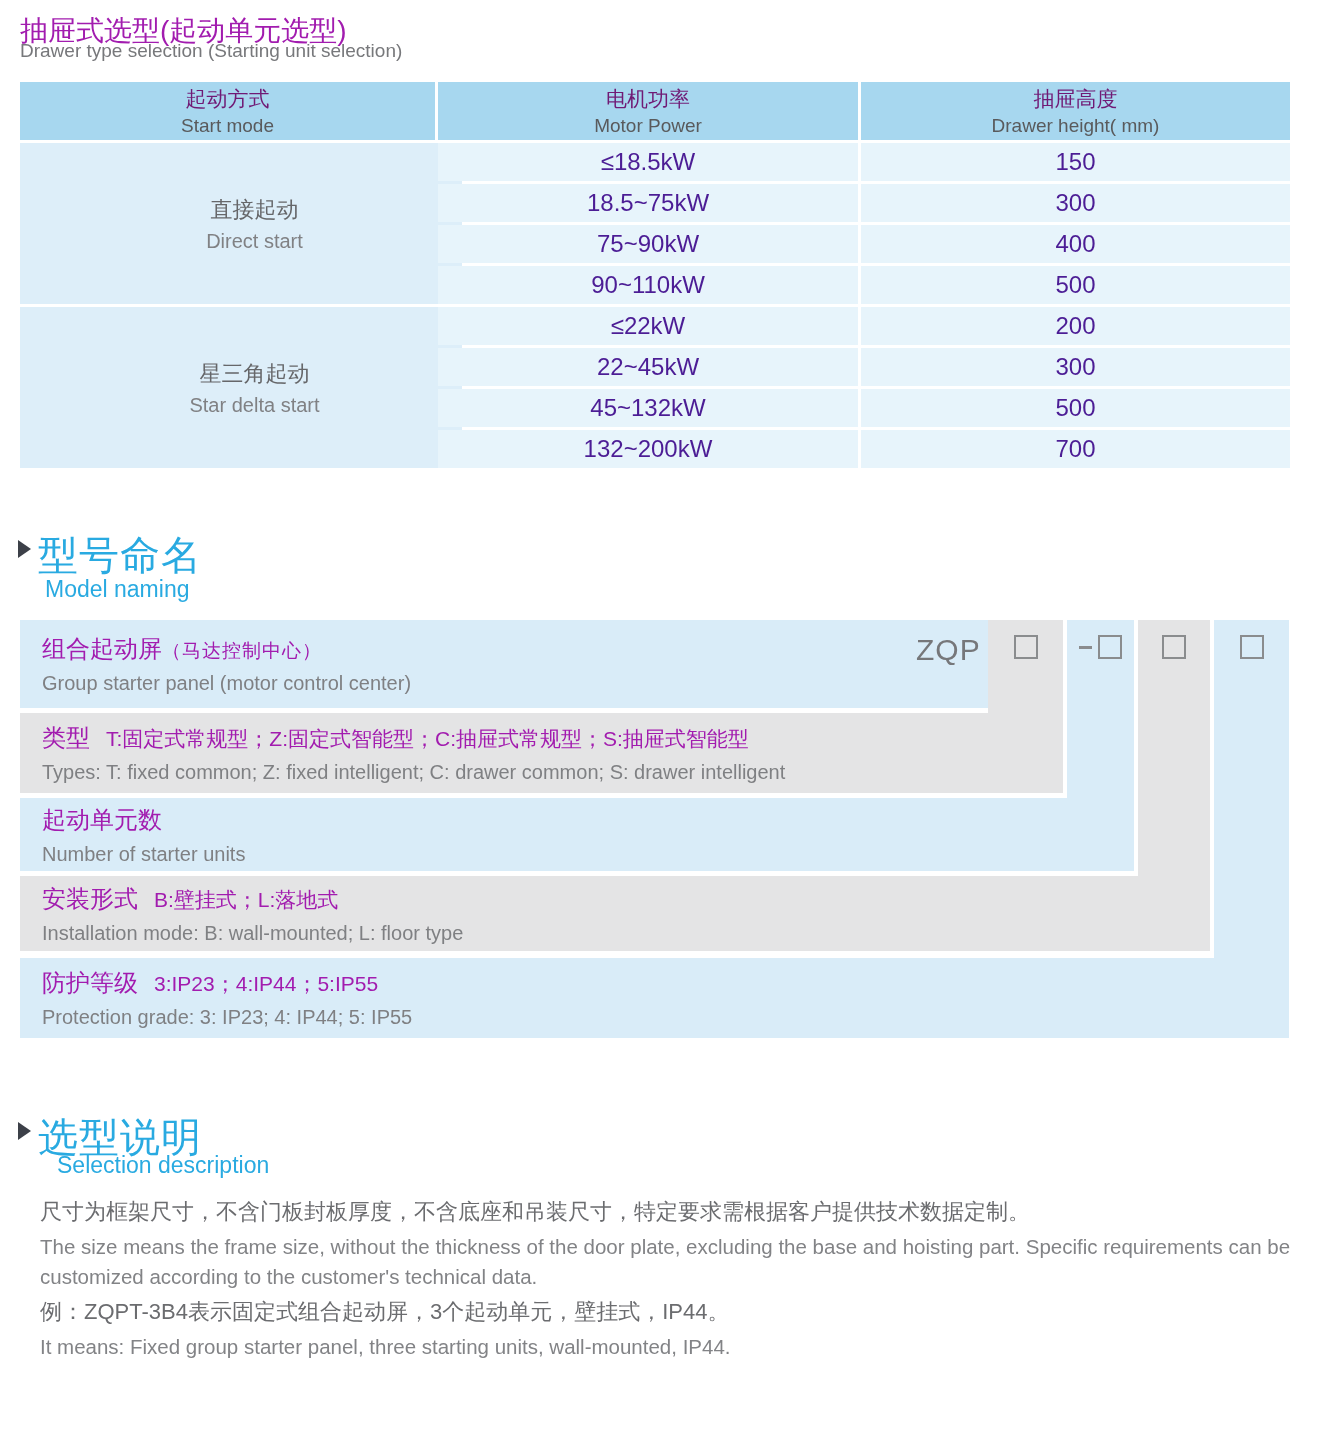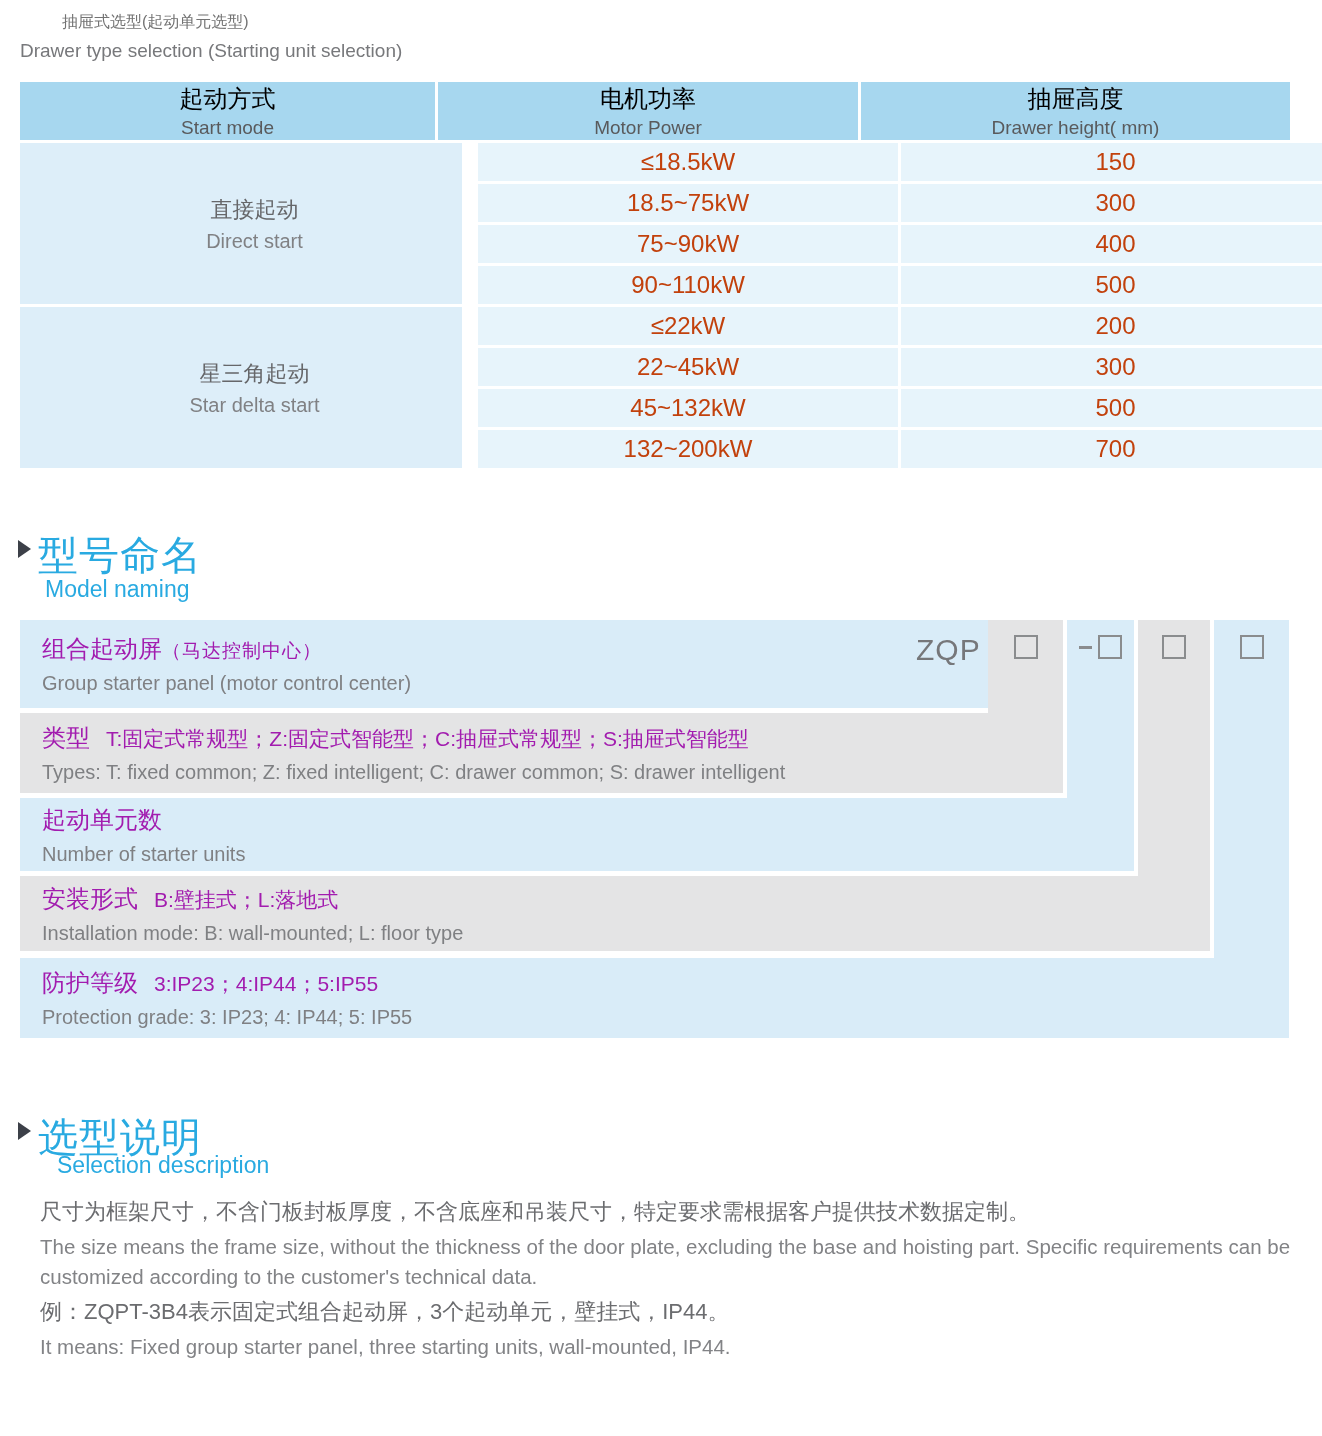--- a/index.html
+++ b/index.html
@@ -1,33 +1,33 @@
 <!DOCTYPE html>
 <html><head>
 <meta charset="utf-8">
 <style>
   html,body{margin:0;padding:0;background:#fff;}
   .page{position:relative;width:1322px;height:1436px;background:#ffffff;
         font-family:"Liberation Sans",sans-serif;overflow:hidden;}
 
   
-  .doc-title{position:absolute;left:20px;top:12px;font-size:16px;color:#737373;margin-left:42px;}
+  .doc-title{position:absolute;left:20px;top:12px;font-size:28px;color:#a21caf;}
   .doc-subtitle{position:absolute;left:20px;top:40px;font-size:19px;color:#77787b;}
 
   
   .th{position:absolute;top:82px;height:58px;background:#a7d7ef;display:flex;
       flex-direction:column;align-items:center;justify-content:center;gap:2px;}
-  .th-cn{font-size:24px;color:#000000;}
+  .th-cn{font-size:21px;color:#701a75;}
   .th-en{font-size:19px;color:#595a5c;}
   .side{position:absolute;left:20px;width:415px;height:161px;background:#ddeef9;
         display:flex;flex-direction:column;align-items:center;justify-content:center;gap:5px;padding-left:27px;}
   .side-cn{font-size:22px;color:#66676a;}
   .side-en{font-size:20px;color:#808184;}
   .td{position:absolute;height:38px;background:#e7f4fb;display:flex;
-      align-items:center;justify-content:center;font-size:24px;color:#c2410c;margin-left:40px;}
+      align-items:center;justify-content:center;font-size:24px;color:#4c1d95;}
   .c2{left:438px;width:420px;}
   .c3{left:861px;width:429px;}
   .r0{top:143px}.r1{top:184px}.r2{top:225px}.r3{top:266px}
   .r4{top:307px}.r5{top:348px}.r6{top:389px}.r7{top:430px}
   .s0{top:143px}.s1{top:307px}
 
   
   .sec-tri{position:absolute;width:0;height:0;border-left:13px solid #3c4048;
            border-top:9px solid transparent;border-bottom:9px solid transparent;}
   .sec-cn{position:absolute;font-size:40px;color:#29aae1;letter-spacing:1px;margin-top:6px;}

